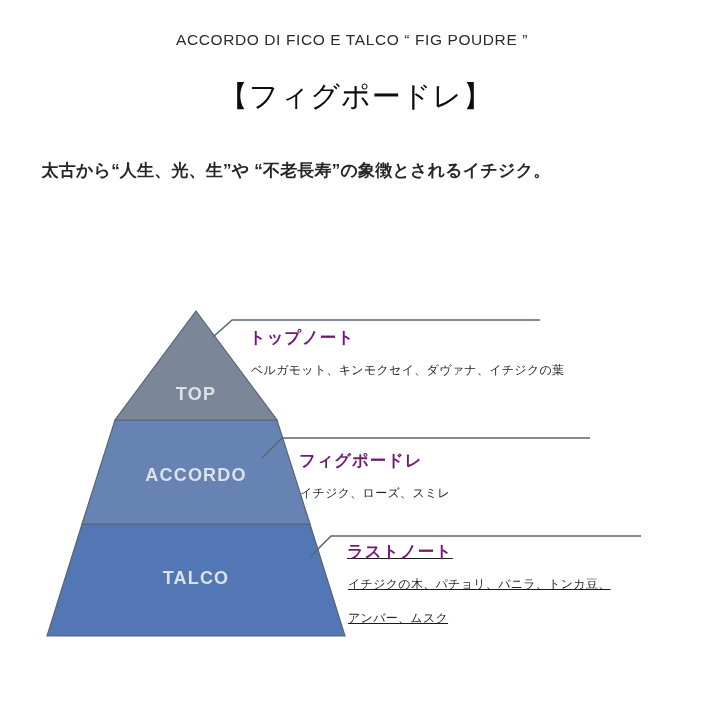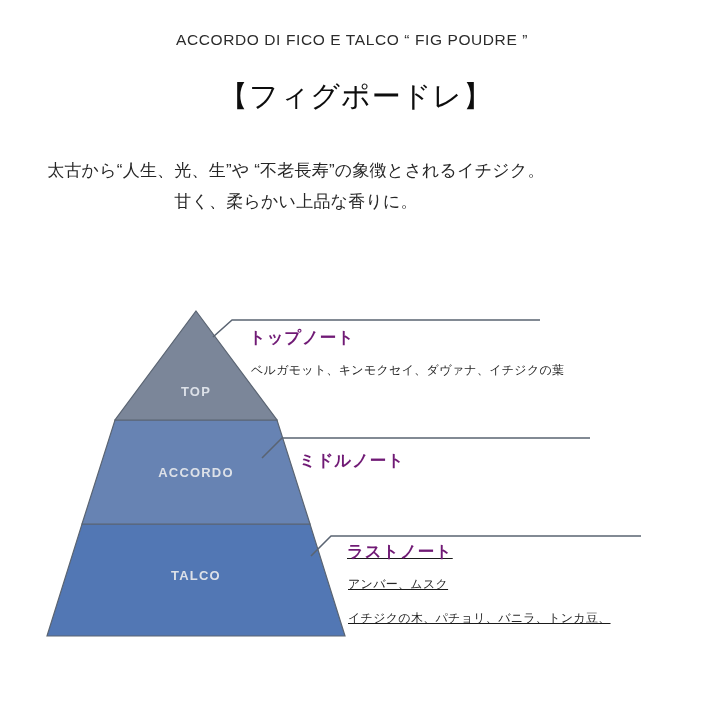--- a/index.html
+++ b/index.html
@@ -42,20 +42,21 @@
     white-space: nowrap;
   }
 
   .desc {
     position: absolute;
     top: 155px;
     left: 0;
     width: 592px;
     text-align: center;
     color: #262626;
+    font-weight: bold;
   }
   .desc .dline {
     font-size: 17px;
     line-height: 31px;
     letter-spacing: 0.2px;
     white-space: nowrap;
   }
 
   
   .pyramid-wrap {
@@ -66,21 +67,21 @@
     height: 720px;
     pointer-events: none;
   }
   .pyramid-wrap svg { display: block; }
 
   
   .band-label {
     position: absolute;
     text-align: center;
     font-weight: bold;
-    font-size: 13px;
+    font-size: 18px;
     letter-spacing: 1.2px;
     color: #dde1e8;
     white-space: nowrap;
   }
   .band-label.top    { left: 136px; top: 384px; width: 120px; }
   .band-label.middle { left: 136px; top: 465px; width: 120px; }
   .band-label.last   { left: 136px; top: 568px; width: 120px; }
 
   
   .note {
@@ -113,21 +114,20 @@
 </style>
 </head>
 <body>
 
 <div class="accord-line">ACCORDO DI FICO E TALCO “ FIG POUDRE ”</div>
 
 <div class="main-title">【フィグポードレ】</div>
 
 <div class="desc">
   <div class="dline">太古から“人生、光、生”や “不老長寿”の象徴とされるイチジク。</div>
-  <div class="dline">甘く、柔らかい上品な香りに。</div>
 </div>
 
 <div class="pyramid-wrap">
   <svg width="720" height="720" viewBox="0 0 720 720" xmlns="http://www.w3.org/2000/svg">
 
     <polygon points="82,524 310,524 345,636 47,636" fill="#5277b4" stroke="#5a6472" stroke-width="1.2"></polygon>
 
     <polygon points="115,420 277,420 310,524 82,524" fill="#6783b3" stroke="#5a6472" stroke-width="1.2"></polygon>
 
     <polygon points="196,311 277,420 115,420" fill="#7b8699" stroke="#5a6472" stroke-width="1.2"></polygon>
@@ -143,20 +143,21 @@
 <div class="band-label top">TOP</div>
 <div class="band-label middle">ACCORDO</div>
 <div class="band-label last">TALCO</div>
 
 <div class="note top">
   <p class="note-title">トップノート</p>
   <p class="note-body">ベルガモット、キンモクセイ、ダヴァナ、イチジクの葉</p>
 </div>
 
 <div class="note middle">
-  <p class="note-title">ミドルノート</p>
+  <p class="note-title">フィグポードレ</p>
+  <p class="note-body">イチジク、ローズ、スミレ</p>
 </div>
 
 <div class="note last">
   <p class="note-title">ラストノート</p>
+  <p class="note-body">イチジクの木、パチョリ、バニラ、トンカ豆、</p>
   <p class="note-body">アンバー、ムスク</p>
-  <p class="note-body">イチジクの木、パチョリ、バニラ、トンカ豆、</p>
 </div>
 
 </body></html>

